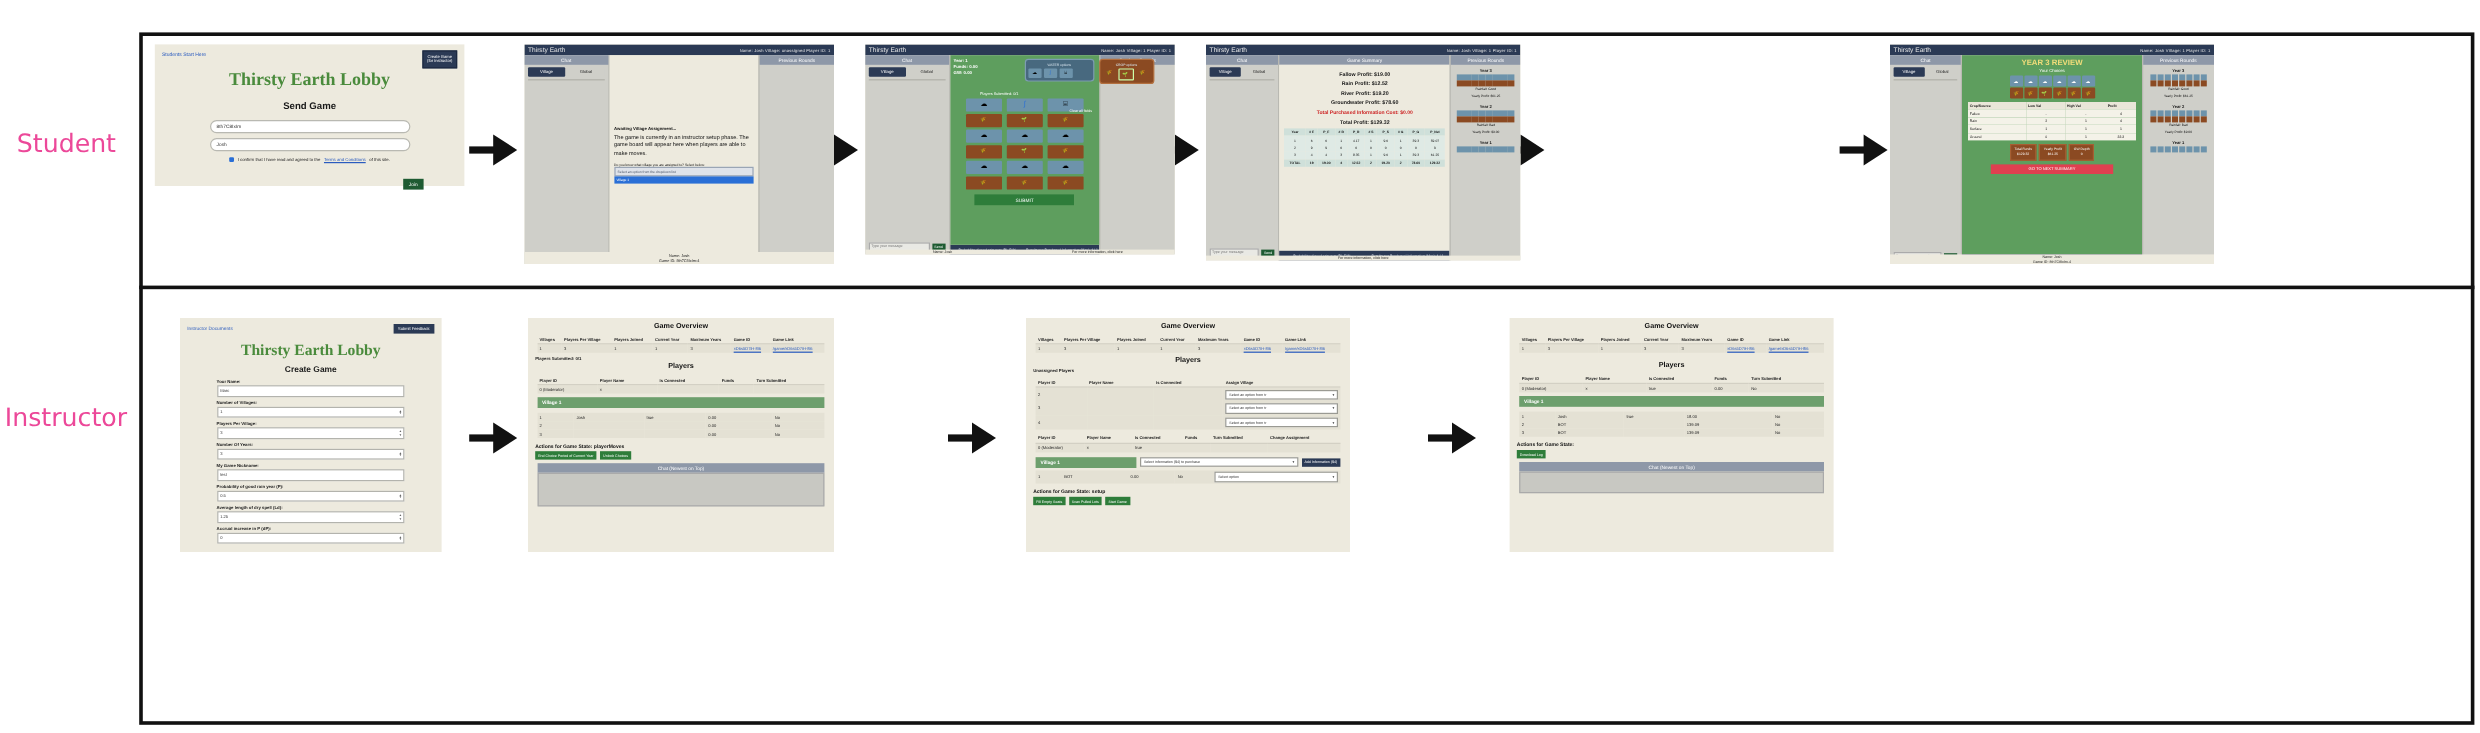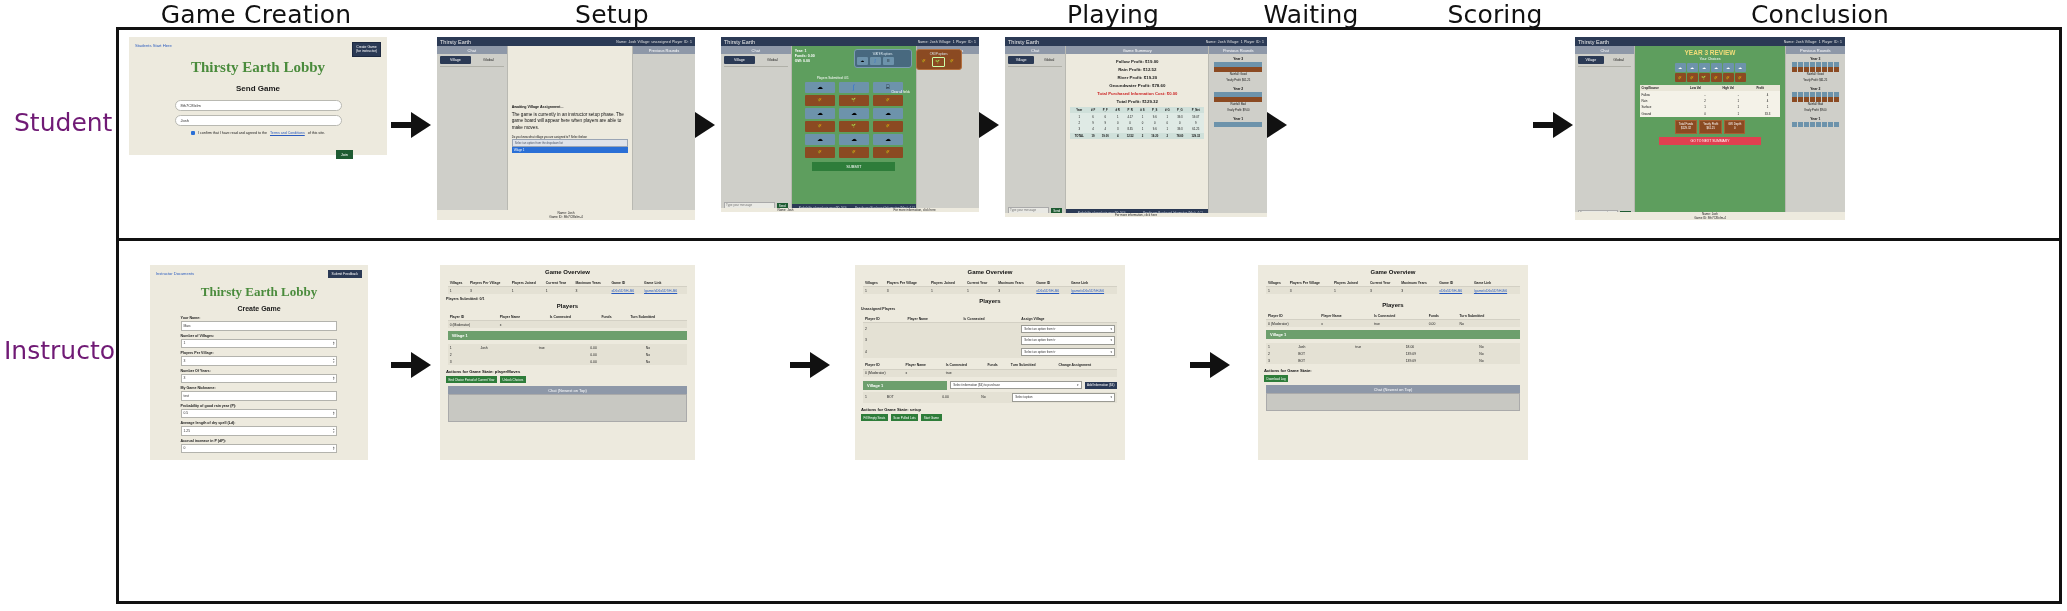--- a/index.html
+++ b/index.html
@@ -5,21 +5,21 @@
   html,body{margin:0;padding:0;background:#ffffff;}
   body{width:2067px;height:611px;font-family:"Liberation Sans",sans-serif;overflow:hidden;}
   .page{position:relative;width:2067px;height:611px;background:#fff;}
 
   
   .col-headers{position:absolute;left:0;top:0;width:2067px;height:30px;}
   .col-head{position:absolute;top:0;font-size:25px;color:#111;text-align:center;
             font-family:"DejaVu Sans",sans-serif;letter-spacing:.2px;white-space:nowrap;}
 
   
-  .row-label{position:absolute;font-size:25px;color:#701a75;
+  .row-label{position:absolute;font-size:21px;color:#ec4899;
              font-family:"DejaVu Sans",sans-serif;white-space:nowrap;}
 
   
   .frame{position:absolute;left:116px;top:27px;width:1946px;height:577px;
          border:3px solid #111;box-sizing:border-box;background:#fff;}
   .row-divider{position:absolute;left:116px;top:238px;width:1946px;height:3px;background:#111;}
 
   
   .arrow{position:absolute;width:40px;height:26px;}
   .arrow .shaft{position:absolute;left:0;top:10px;width:24px;height:6px;background:#111;}
@@ -149,28 +149,20 @@
   .pr-txt{font-size:2.7px;text-align:center;color:#111;line-height:1.5;padding:1px 2px;}
 
   .cloudicon{font-size:6px;line-height:1;}
   .tinyicon{font-size:4px;line-height:1;}
 </style>
 </head>
 <body>
 
 <div class="page">
 
-  <div class="col-headers">
-    <div class="col-head" style="left:156px;width:200px;">Game Creation</div>
-    <div class="col-head" style="left:532px;width:160px;">Setup</div>
-    <div class="col-head" style="left:1033px;width:160px;">Playing</div>
-    <div class="col-head" style="left:1231px;width:160px;">Waiting</div>
-    <div class="col-head" style="left:1415px;width:160px;">Scoring</div>
-    <div class="col-head" style="left:1710px;width:220px;">Conclusion</div>
-  </div>
 
   <div class="row-label" style="left:14px;top:108px;">Student</div>
   <div class="row-label" style="left:4px;top:336px;">Instructor</div>
 
   <div class="frame"></div>
   <div class="row-divider"></div>
 
   <div class="arrow" style="left:391px;top:112px;">
     <div class="shaft"></div>
       <div class="head"></div>

